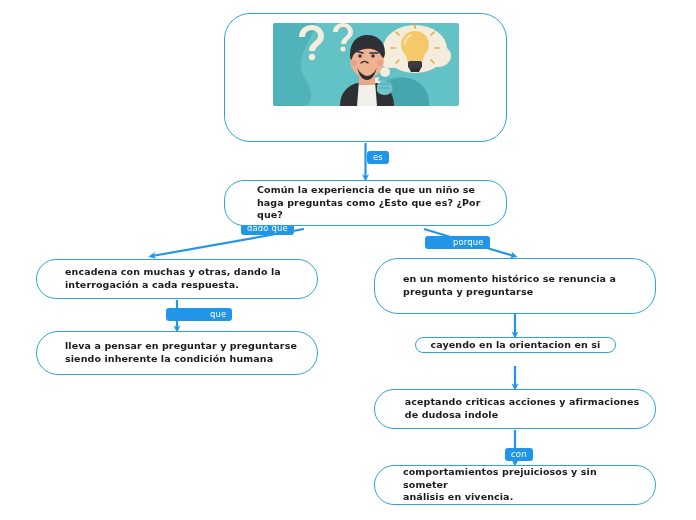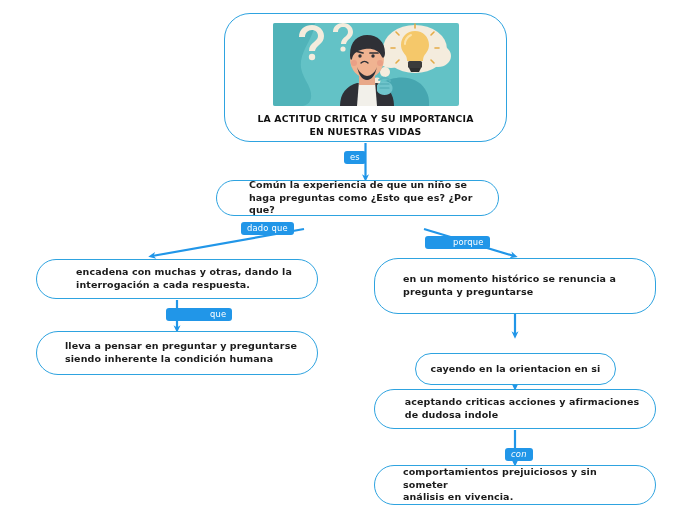--- a/index.html
+++ b/index.html
@@ -44,28 +44,28 @@
     width:186px;height:83px;margin-top:9px;border-radius:2px;overflow:hidden;display:block;
   }
   #root-title{
     margin-top:7px;
     font-size:9.3px;font-weight:bold;color:#111;
     text-align:center;line-height:1.35;letter-spacing:.2px;
     white-space:pre-line;
     padding:0 12px;
   }
 
-  #node-q{ left:216px;top:180px;width:283px;height:36px; border-radius:20px;}
+  #node-q{ left:224px;top:180px;width:283px;height:46px; border-radius:20px;}
   #node-q .txt{padding:0 16px 0 32px;}
 
-  #node-l1{ left:36px;top:259px;width:282px;height:40px;align-items:center;}
+  #node-l1{ left:36px;top:259px;width:282px;height:40px;}
   #node-l2{ left:36px;top:331px;width:282px;height:44px;}
 
   #node-r1{ left:374px;top:258px;width:282px;height:56px;}
-  #node-r2{ left:415px;top:337px;width:201px;height:32px;border-radius:16px;margin-top:16px;}
+  #node-r2{ left:415px;top:337px;width:201px;height:16px;border-radius:16px;}
   #node-r3{ left:374px;top:389px;width:282px;height:40px;align-items:center;}
   #node-r4{ left:374px;top:465px;width:282px;height:40px;align-items:flex-end;}
 
   .conn-label{
     position:absolute;
     background:#2196e8;
     color:#ffffff;
     font-size:8.4px;
     font-weight:normal;
     letter-spacing:.2px;
@@ -152,25 +152,23 @@
       <path d="M82,28 L90,30" stroke="#2f3036" stroke-width="1.7" stroke-linecap="round"></path>
       <path d="M105,30 L97,30" stroke="#2f3036" stroke-width="1.7" stroke-linecap="round"></path>
       <circle cx="81" cy="40" r="3" fill="#e58f7e" opacity="0.55"></circle>
       <circle cx="107" cy="40" r="3" fill="#e58f7e" opacity="0.55"></circle>
 
       <path d="M104,62 C108,58 113,57 117,60 C121,63 120,69 116,71 C112,73 106,72 104,68 Z" fill="#6fc4cb"></path>
       <path d="M106,57 C110,54 115,54 117,58" stroke="#5ab4bd" stroke-width="2" fill="none" stroke-linecap="round"></path>
       <path d="M107,61 L116,61 M107,65 L116,65" stroke="#4da7b1" stroke-width="1.2" stroke-linecap="round"></path>
     </g>
   </svg>
-  <div id="root-title">LA ACTITUD CRITICA Y SU IMPORTANCIA
-EN NUESTRAS VIDAS</div>
-</div>
-
-<div class="conn-label" style="left:344px;top:151px;">es</div>
+</div>
+
+<div class="conn-label" style="left:367px;top:151px;">es</div>
 
 <div class="conn-label" style="left:241px;top:222px;text-align:right;">dado que</div>
 
 <div class="conn-label" style="left:425px;top:236px;padding-left:28px;">porque</div>
 
 <div class="conn-label" style="left:166px;top:308px;padding-left:44px;">que</div>
 
 <div class="conn-label" style="left:504px;top:300px;">asi</div>
 
 <div class="conn-label" style="left:505px;top:448px;font-style:italic;">con</div>

